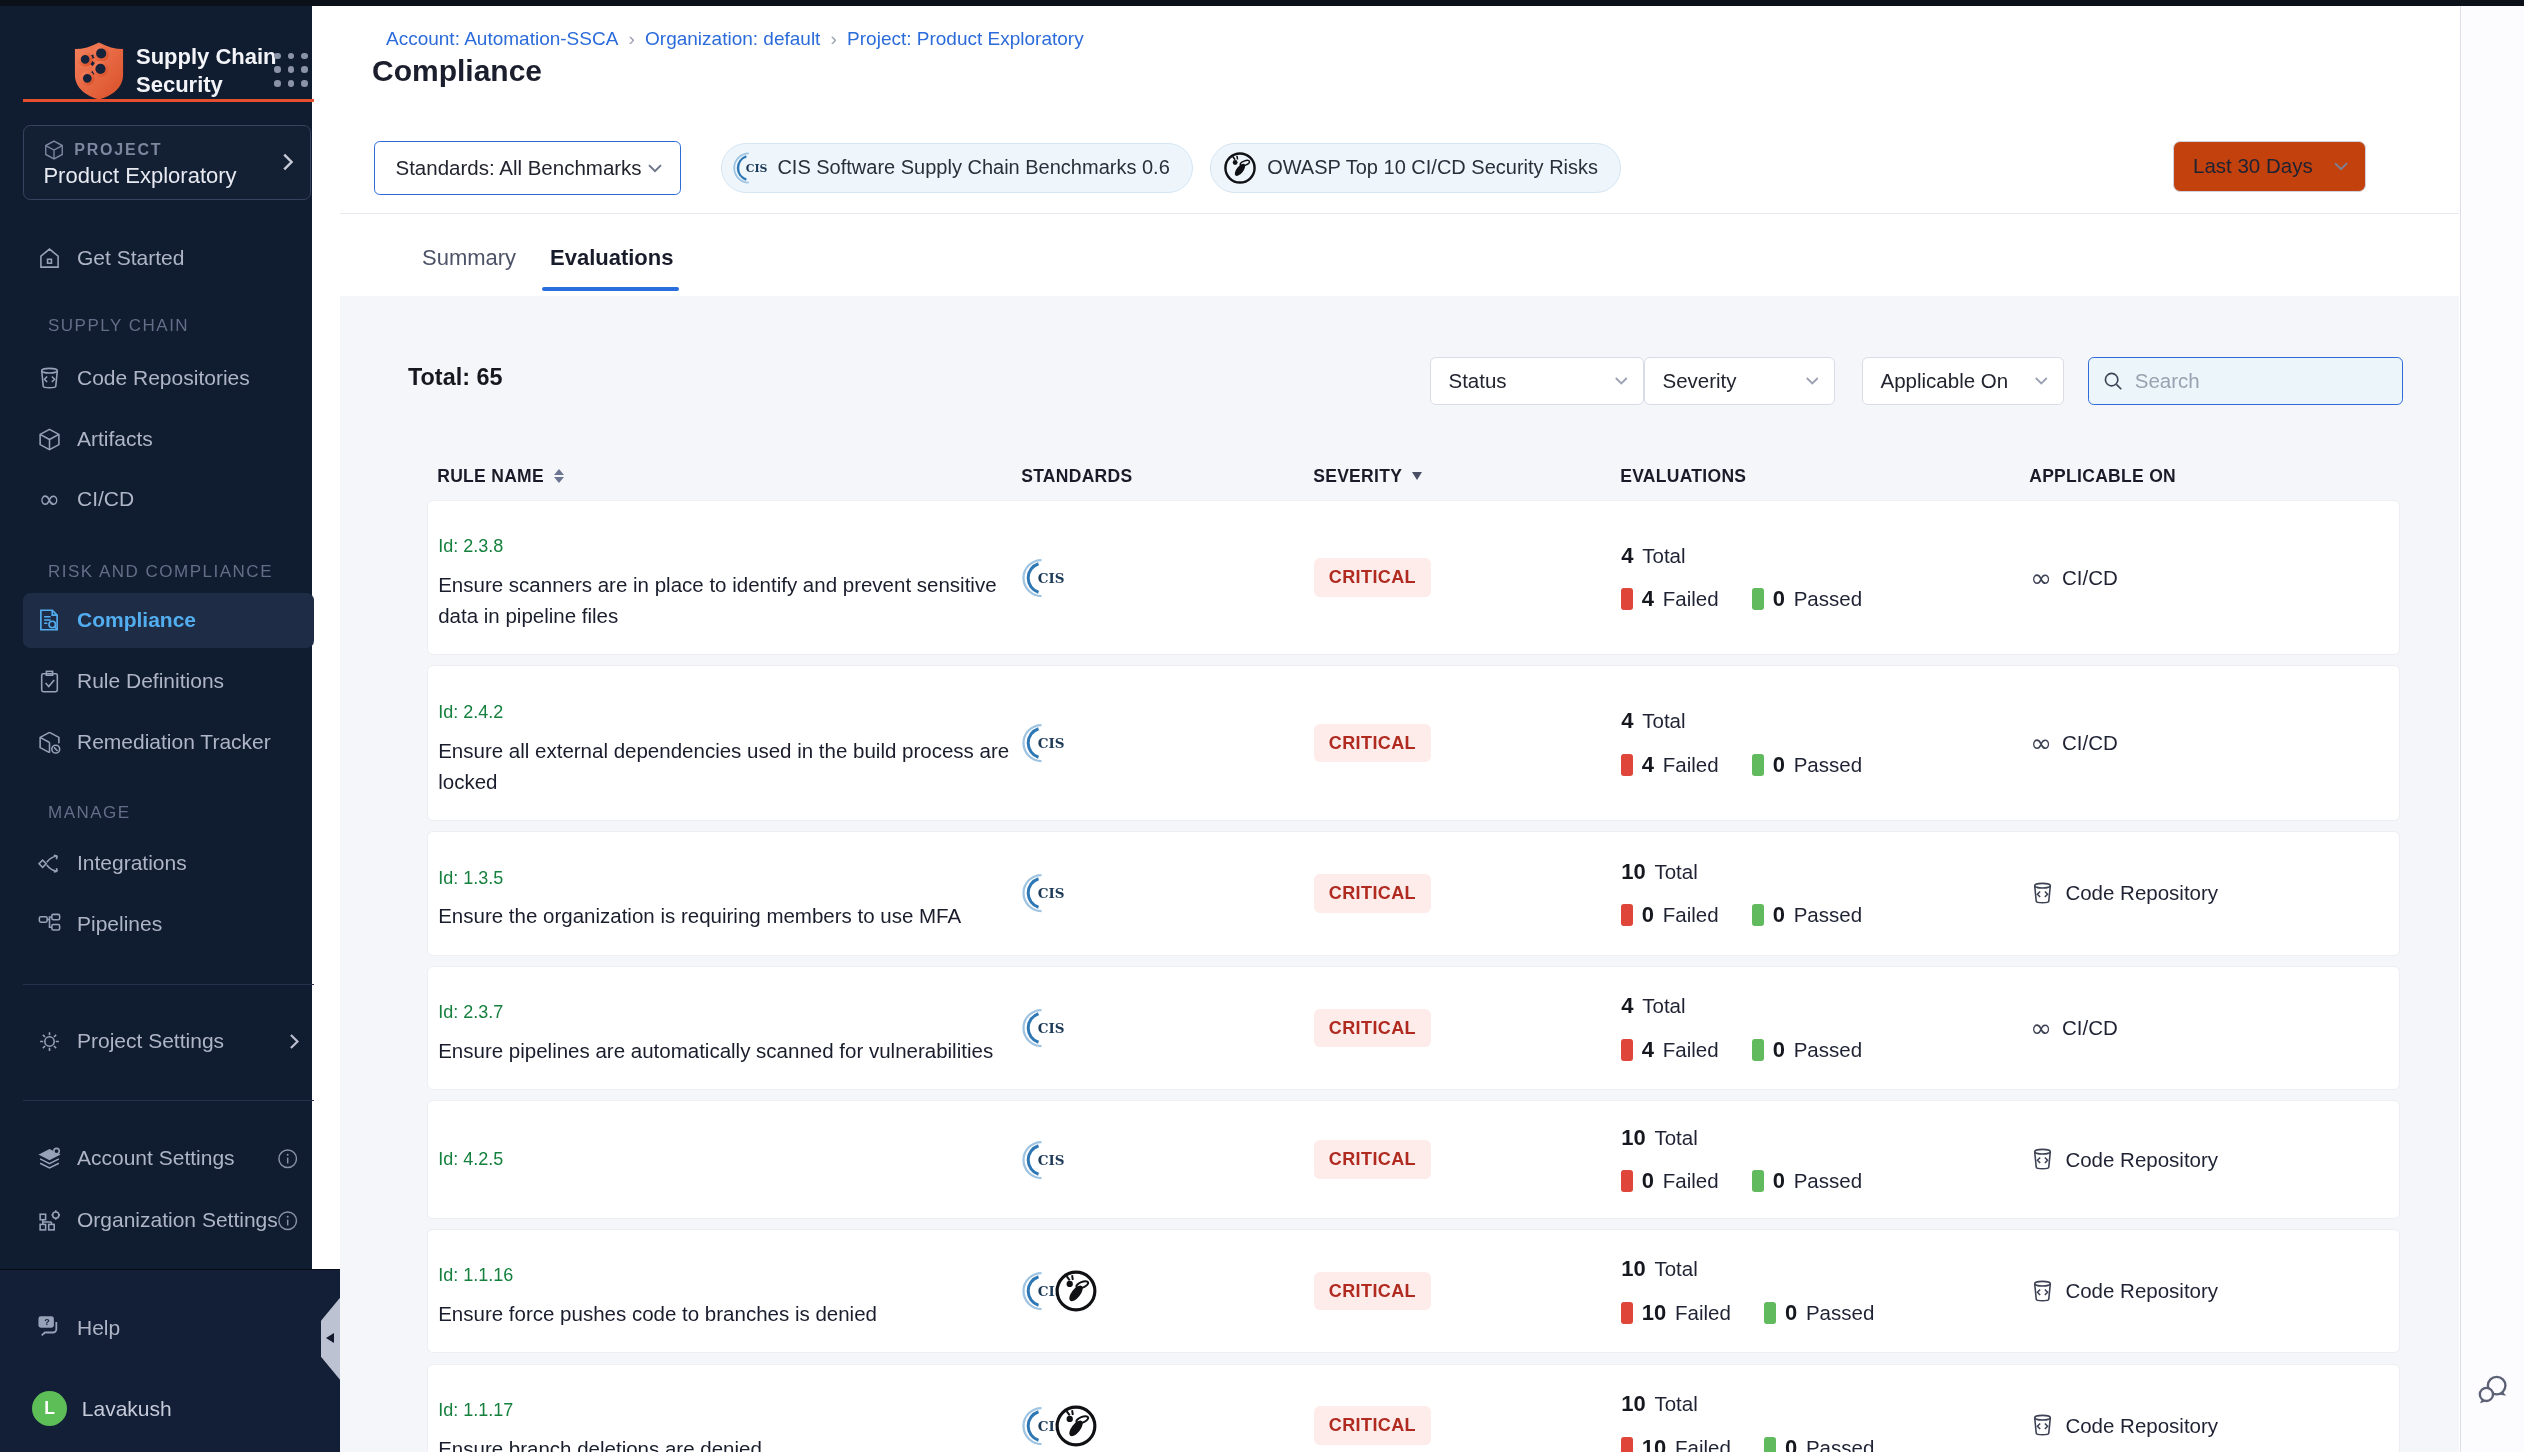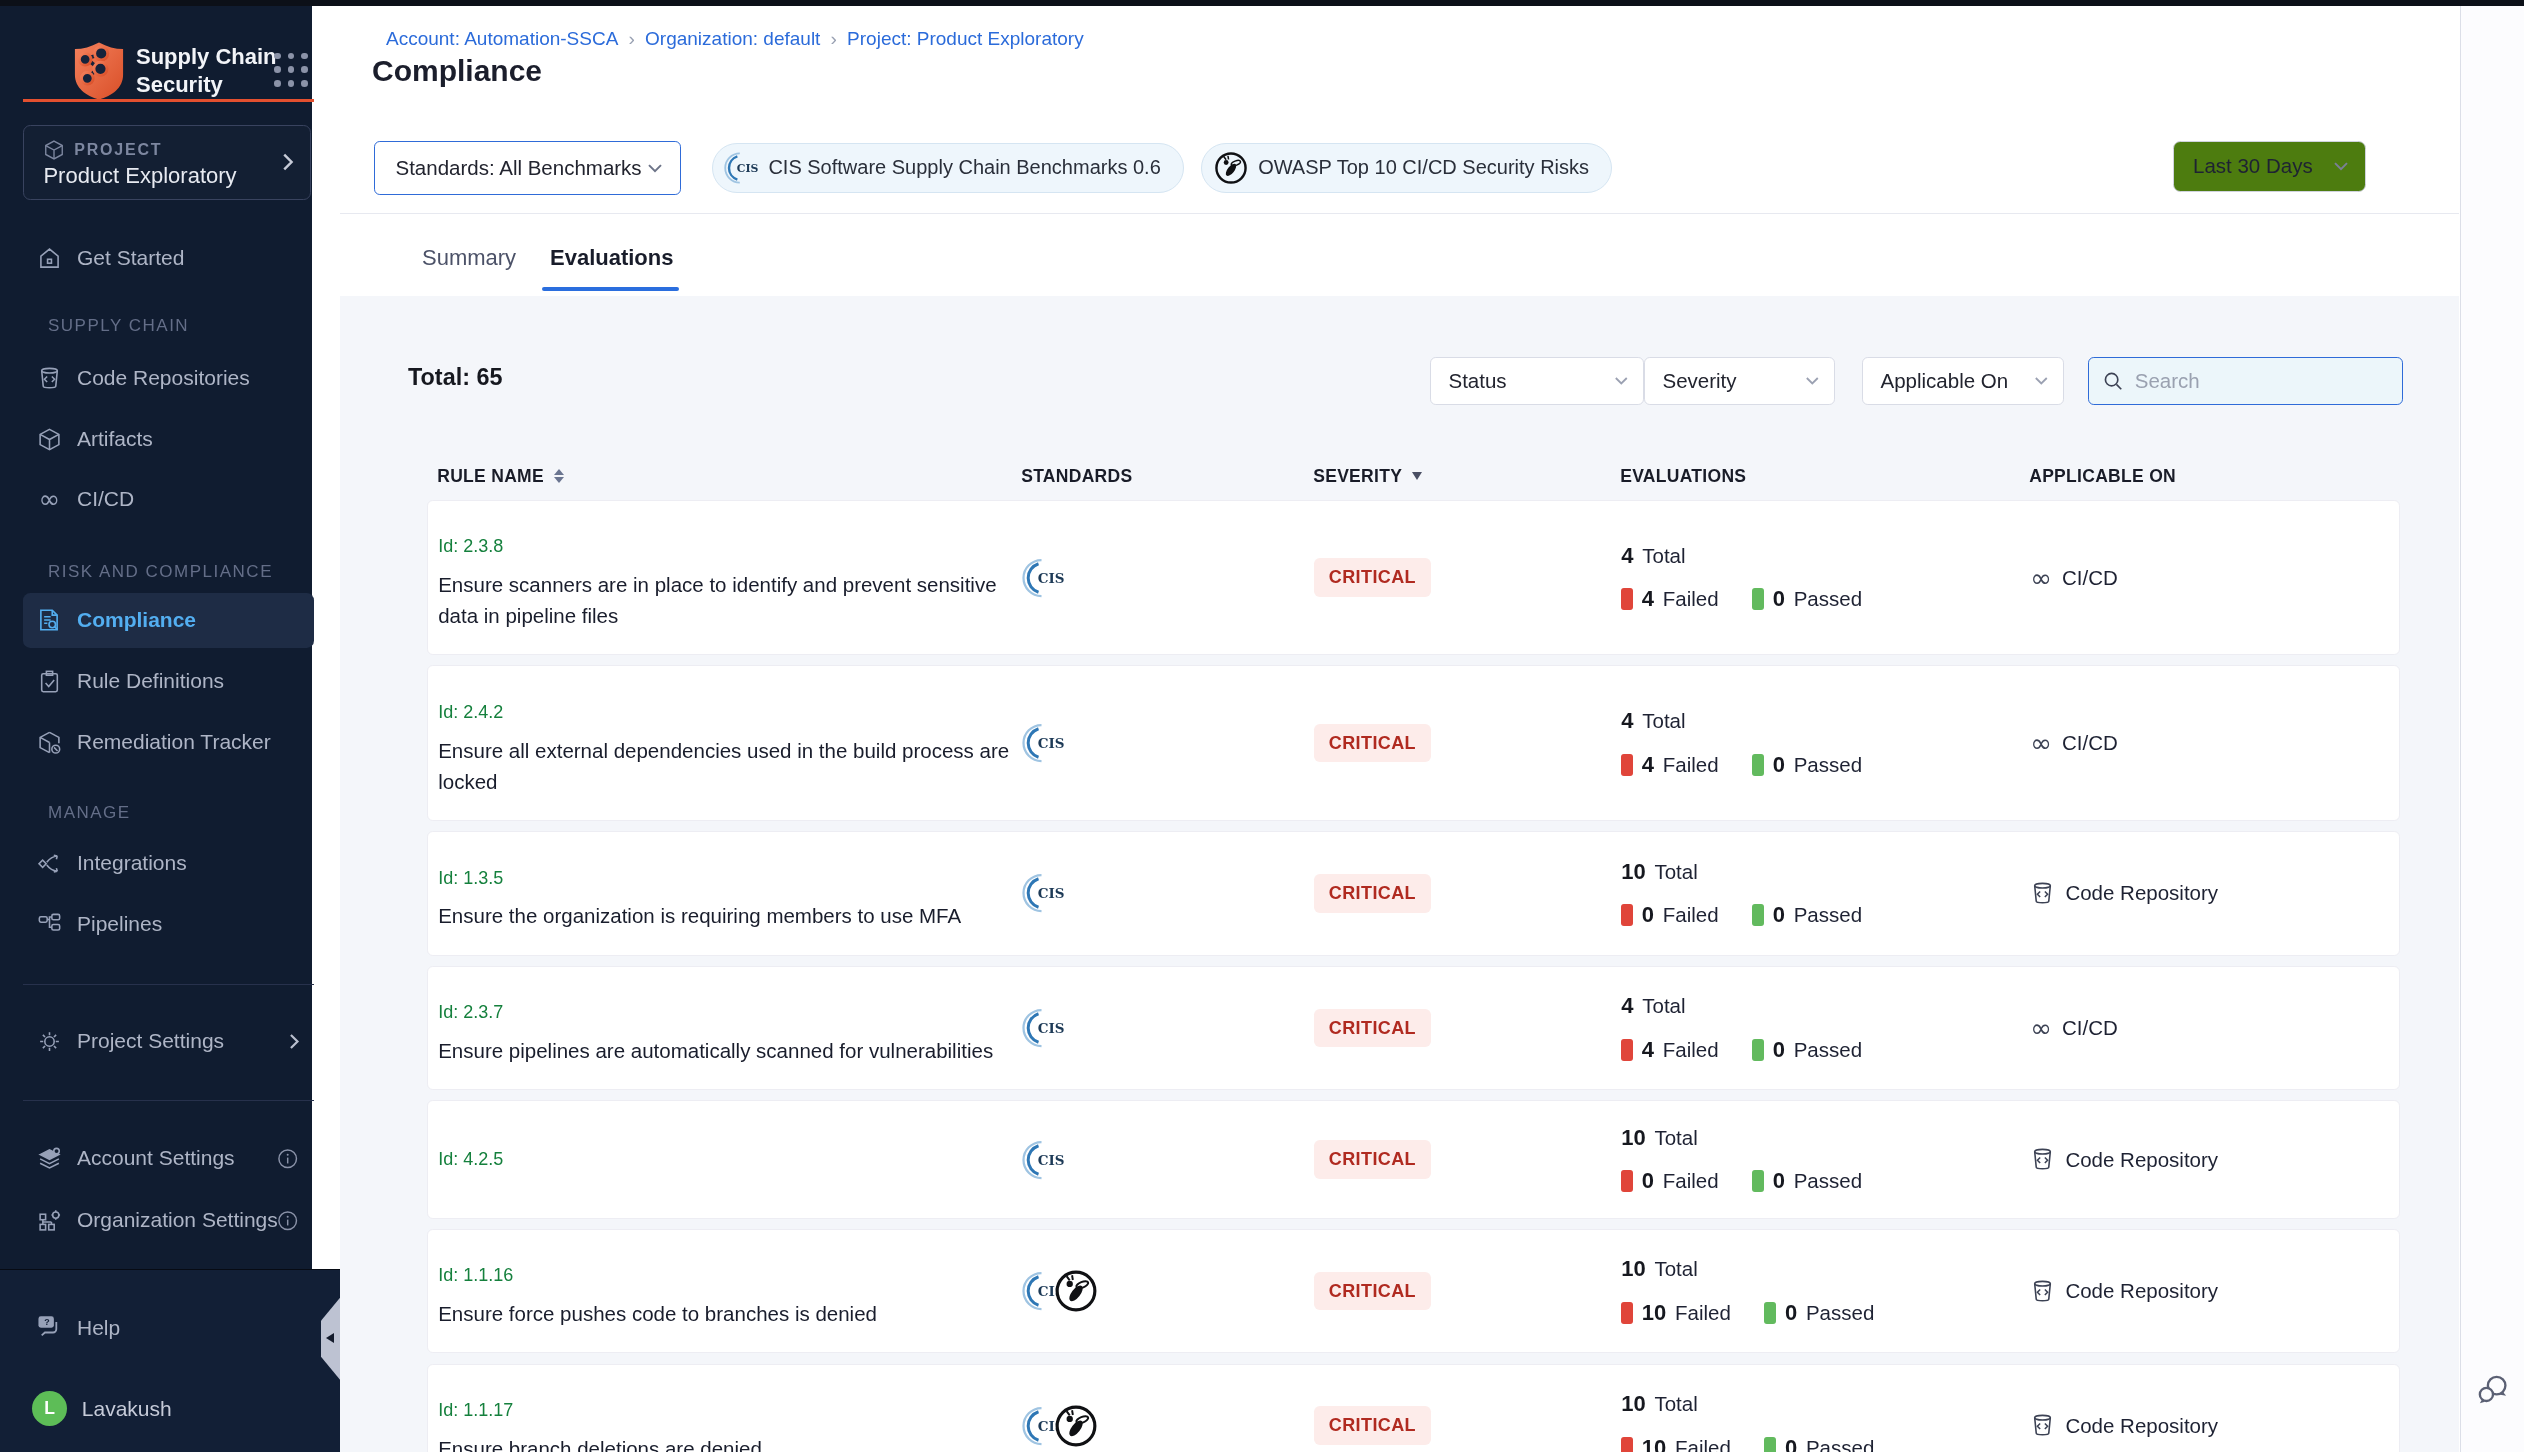--- a/index.html
+++ b/index.html
@@ -41,25 +41,25 @@
   .collapse-handle .tri{position:absolute;left:5.1px;top:35px;width:0;height:0;border-top:5.8px solid transparent;border-bottom:5.8px solid transparent;border-right:8px solid #141b2c;}
 
   
   .main{position:absolute;left:340px;top:5.8px;width:2119px;height:1447px;background:#ffffff;}
   .breadcrumb{position:absolute;left:46px;top:22px;font-size:19px;color:#2b6bda;display:flex;gap:10.2px;align-items:center;}
   .breadcrumb .sep{color:#98a0b2;font-size:19px;}
   .breadcrumb a{color:#2b6bda;text-decoration:none;cursor:pointer;}
   .page-title{position:absolute;left:32px;top:48px;font-size:30px;font-weight:700;color:#1b1e2c;}
 
   .filter-bar{position:absolute;left:34px;top:135px;display:flex;align-items:center;gap:17.5px;}
-  .standards-select{width:307px;height:54px;box-sizing:border-box;border:1.5px solid #2f6bd8;border-radius:5.8px;background:#fff;display:flex;align-items:center;justify-content:space-between;padding:0 17.5px 0 20.5px;margin-right:13px;cursor:pointer;}
+  .standards-select{width:307px;height:54px;box-sizing:border-box;border:1.5px solid #2f6bd8;border-radius:5.8px;background:#fff;display:flex;align-items:center;justify-content:space-between;padding:0 17.5px 0 20.5px;margin-right:22px;cursor:pointer;}
   .standards-select .lbl{font-size:20.5px;color:#22242f;}
   .pill{height:50px;box-sizing:border-box;border:0.7px solid #d5e5f2;background:#eef6fc;border-radius:29px;display:flex;align-items:center;gap:10.2px;padding:0 22px 0 11.7px;cursor:pointer;}
   .pill .txt{font-size:20px;color:#2a2f3a;}
-  .date-select{position:absolute;left:1833px;top:135px;width:193px;height:51px;box-sizing:border-box;border:1.5px solid #d0d3de;border-radius:7.3px;background:#4d7c0f;display:flex;align-items:center;justify-content:space-between;padding:0 16px 0 19px;cursor:pointer;}
+  .date-select{position:absolute;left:1833px;top:135px;width:193px;height:51px;box-sizing:border-box;border:1.5px solid #d0d3de;border-radius:7.3px;background:#c2410c;display:flex;align-items:center;justify-content:space-between;padding:0 16px 0 19px;cursor:pointer;}
   .date-select .lbl{font-size:20.5px;color:#1e2233;}
   .hdr-divider{position:absolute;left:0;top:207px;width:2119px;height:0;border-top:1.5px solid #e7e9f0;}
 
   .tabs{position:absolute;left:0;top:219px;height:71px;width:2119px;}
   .tab{position:absolute;top:20.5px;font-size:22px;cursor:pointer;}
   .tab.summary{left:82px;color:#4c5268;}
   .tab.evaluations{left:210px;color:#181c2a;font-weight:700;}
   .tab-underline{position:absolute;left:202px;top:62px;width:137px;height:4.4px;border-radius:2.2px;background:#2a6ede;}
 
   .gray-area{position:absolute;left:0;top:290px;width:2119px;height:1156px;background:#f4f6fa;}

